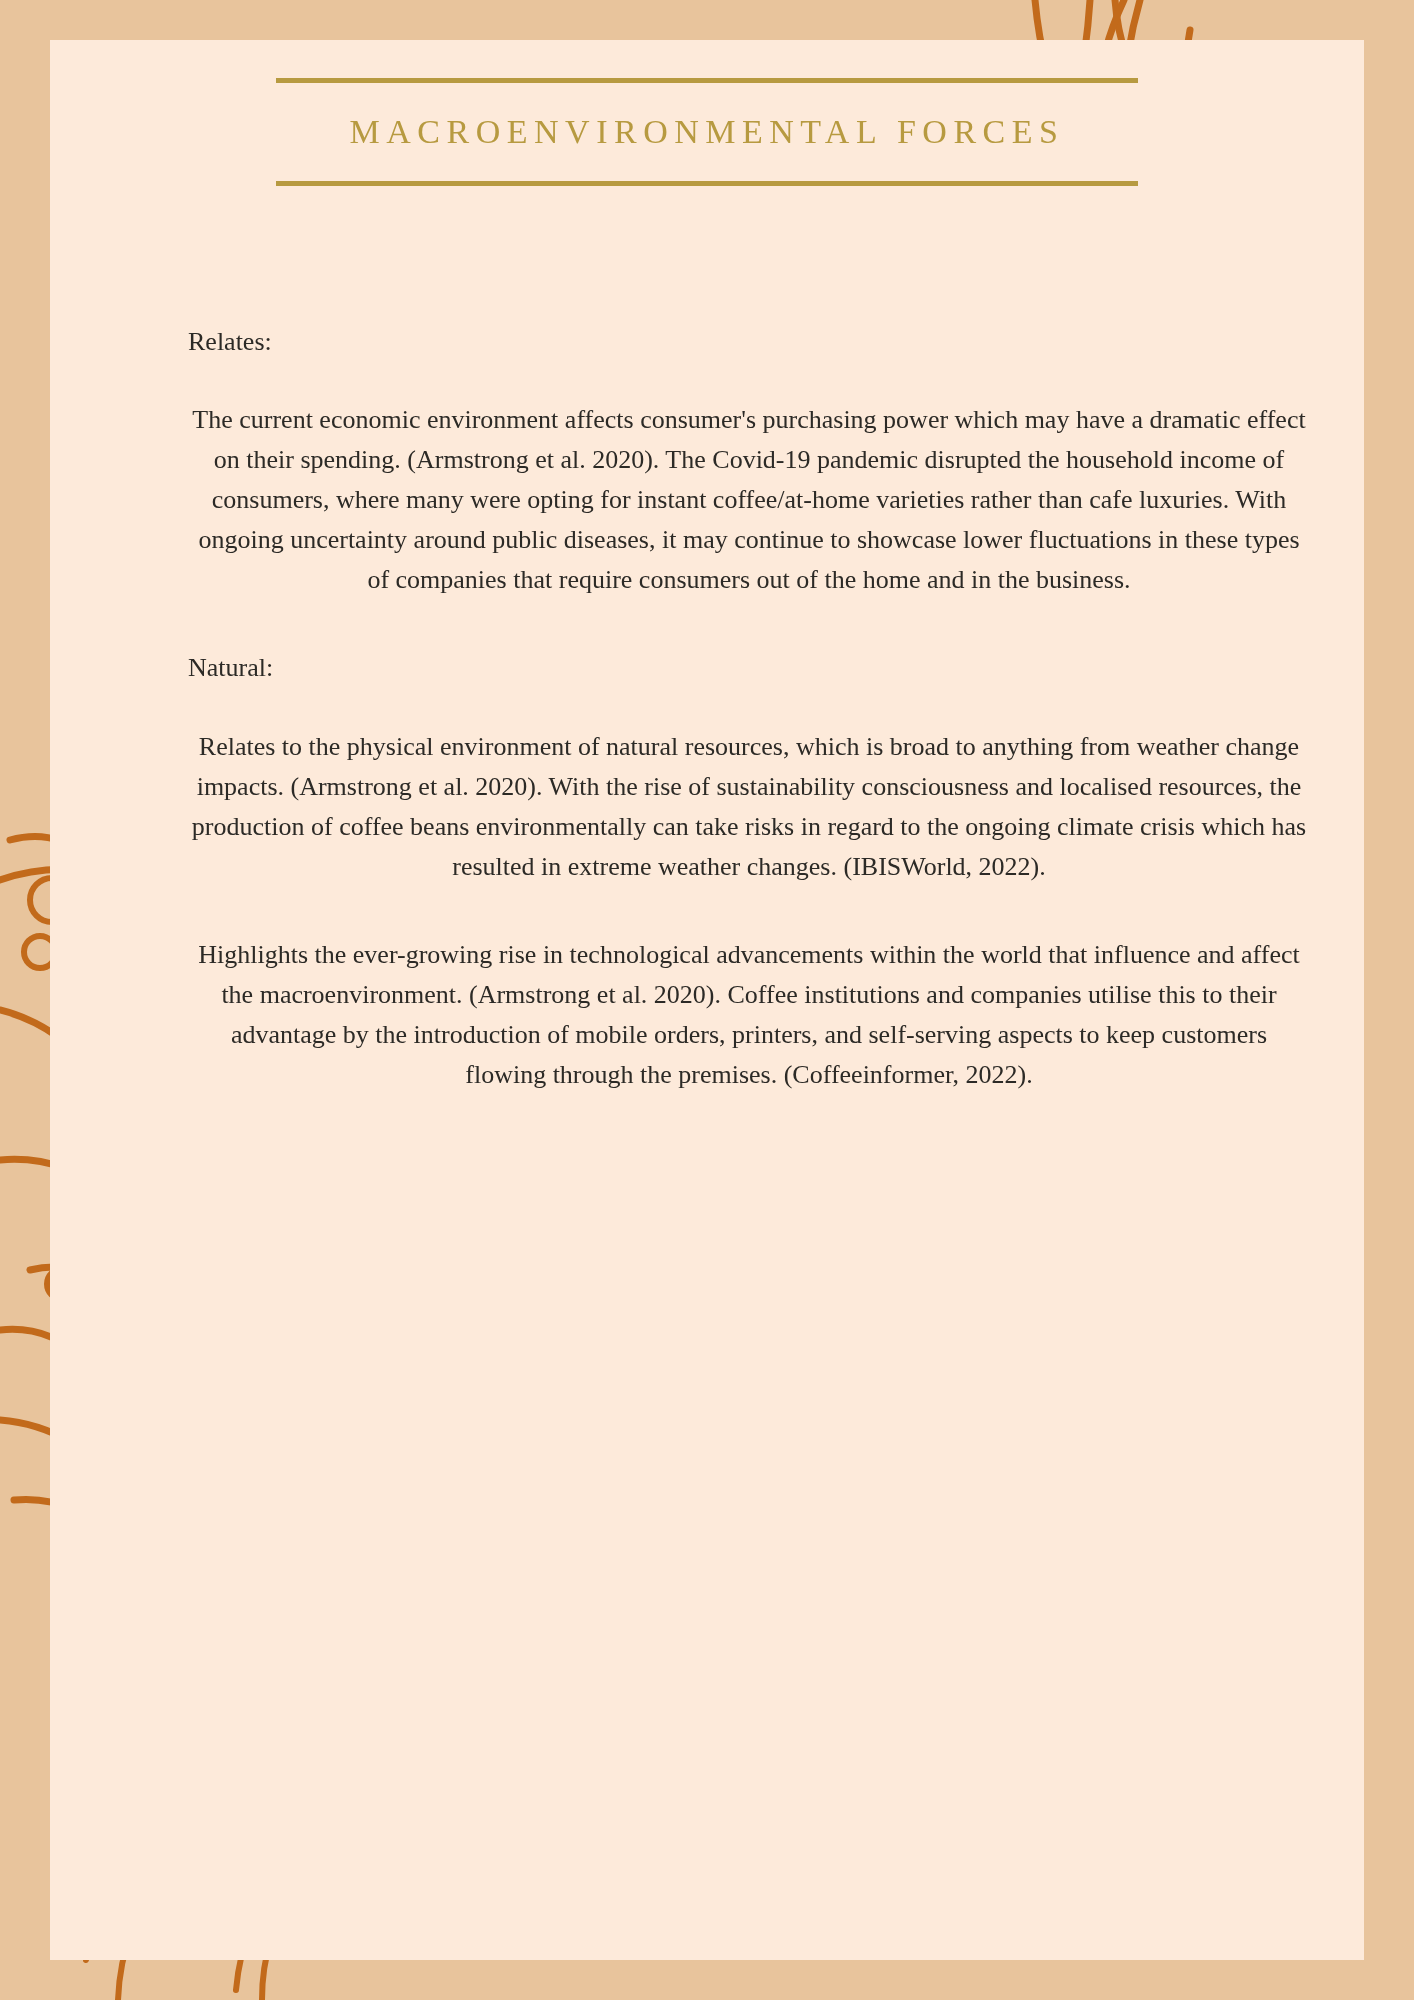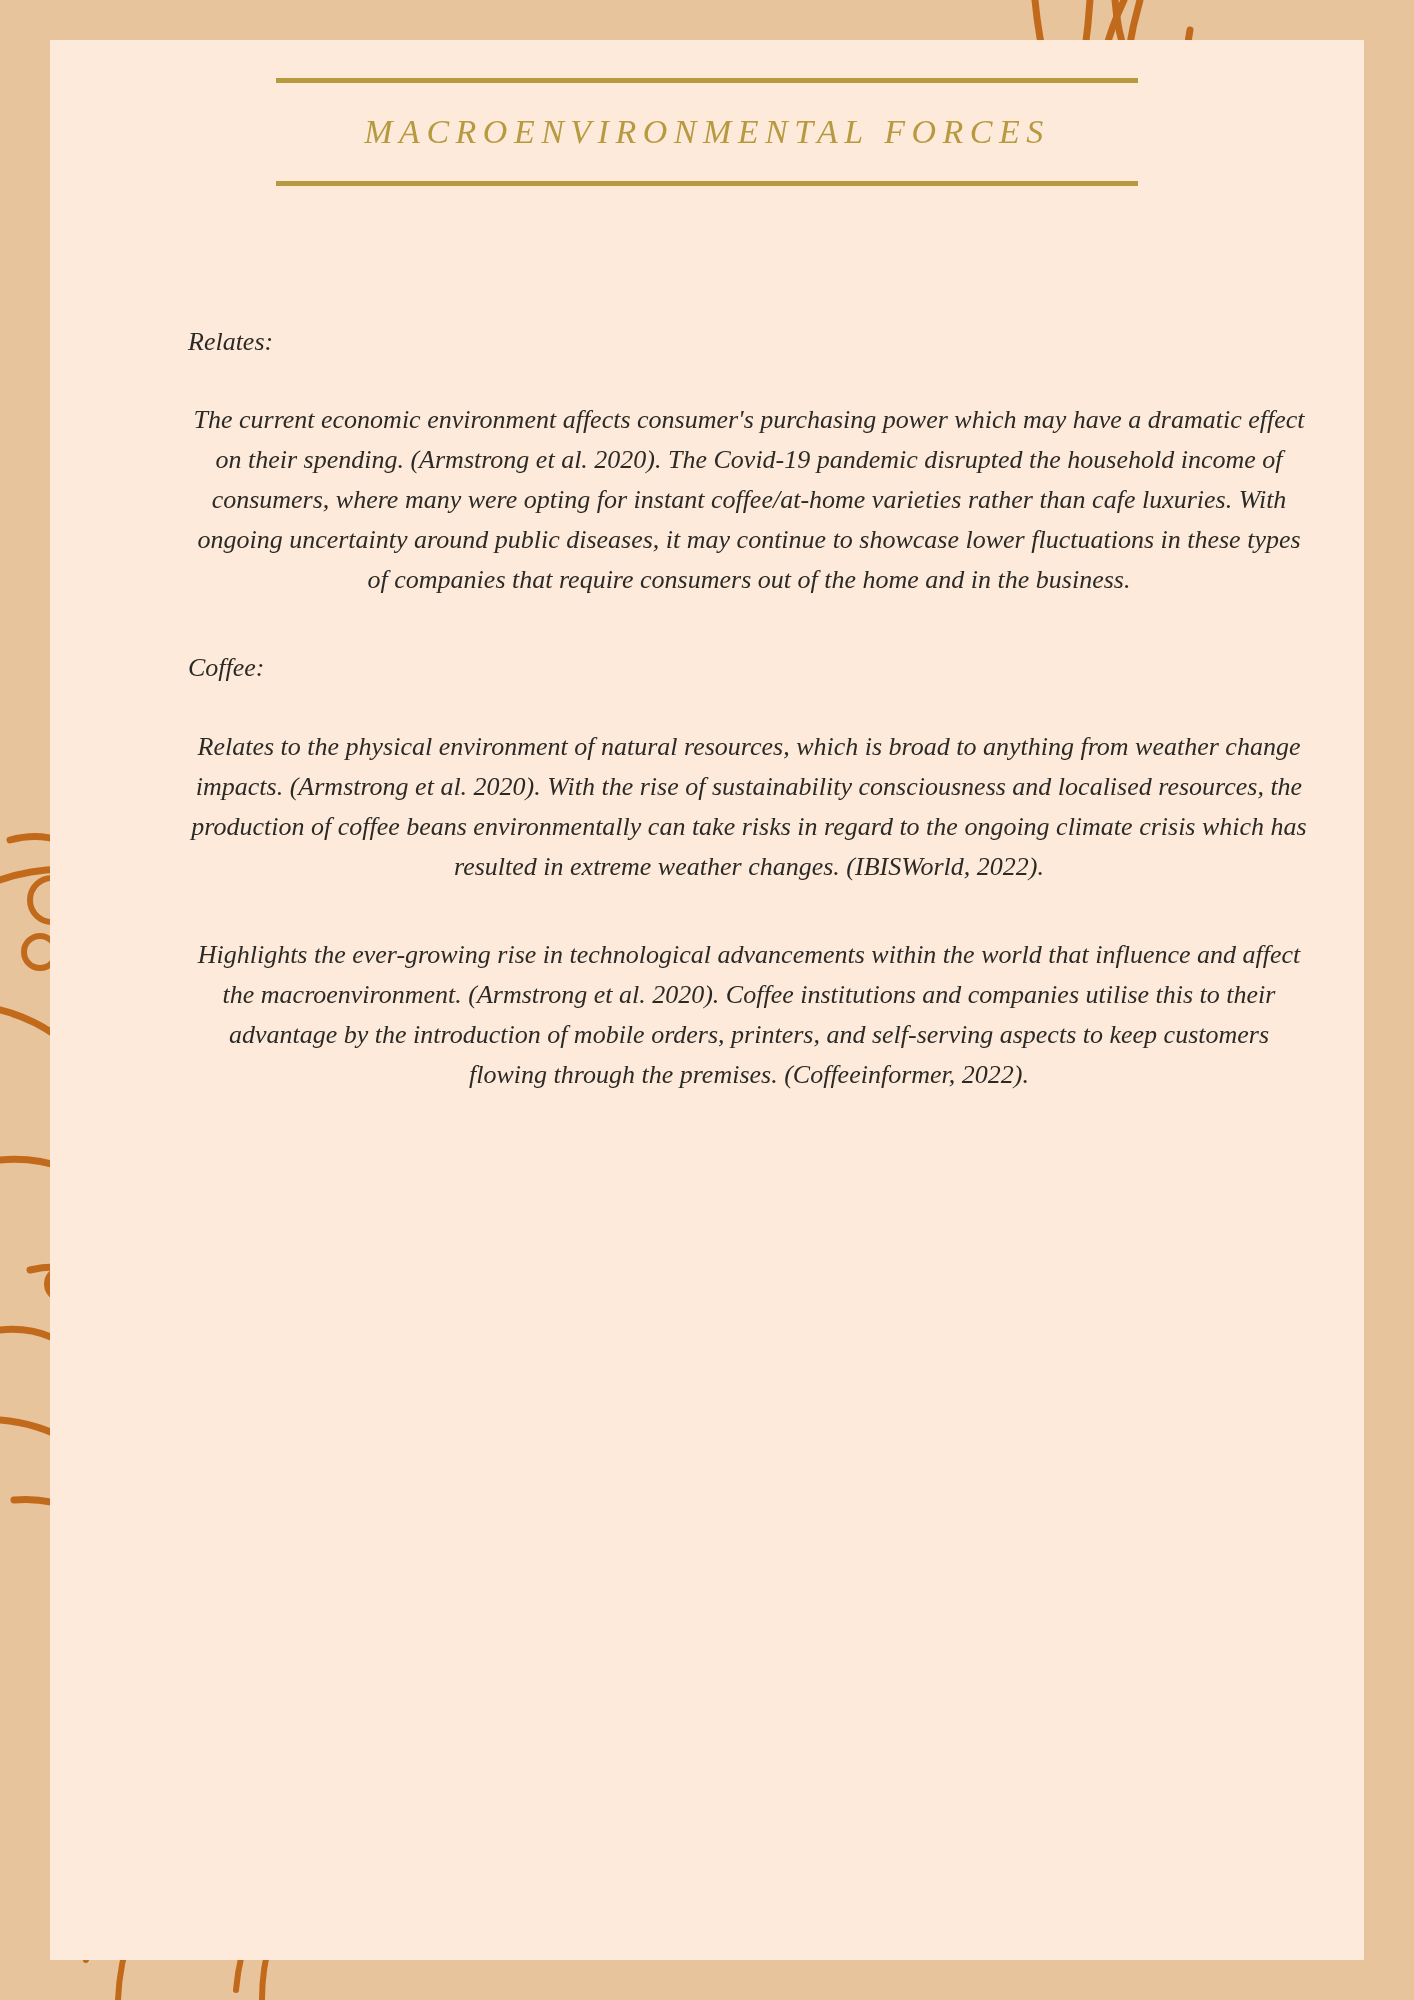--- a/index.html
+++ b/index.html
@@ -26,21 +26,20 @@
 
   
   .page-card {
     position: absolute;
     left: 50px;
     top: 40px;
     width: 1314px;
     height: 1920px;
     background: #fdeada;
     box-sizing: border-box;
-    font-style: italic;
   }
 
   
   .title-block {
     position: absolute;
     left: 226px;
     top: 38px;
     width: 862px;
   }
   .rule {
@@ -141,21 +140,21 @@
   </div>
 
   <div class="content">
 
     <div class="section">
       <p class="section-heading">Relates:</p>
       <p class="section-body"> The current economic environment affects consumer's purchasing power which may have a dramatic effect on their spending. (Armstrong et al. 2020). The Covid-19 pandemic disrupted the household income of consumers, where many were opting for instant coffee/at-home varieties rather than cafe luxuries. With ongoing uncertainty around public diseases, it may continue to showcase lower fluctuations in these types of companies that require consumers out of the home and in the business.</p>
     </div>
 
     <div class="section">
-      <p class="section-heading">Coffee:</p>
+      <p class="section-heading">Natural:</p>
       <p class="section-body"> Relates to the physical environment of natural resources, which is broad to anything from weather change impacts. (Armstrong et al. 2020). With the rise of sustainability consciousness and localised resources, the production of coffee beans environmentally can take risks in regard to the ongoing climate crisis which has resulted in extreme weather changes. (IBISWorld, 2022).</p>
     </div>
 
     <div class="section">
       <p class="section-body last"> Highlights the ever-growing rise in technological advancements within the world that influence and affect the macroenvironment. (Armstrong et al. 2020). Coffee institutions and companies utilise this to their advantage by the introduction of mobile orders, printers, and self-serving aspects to keep customers flowing through the premises. (Coffeeinformer, 2022).</p>
     </div>
 
   </div>
 </div>
 

